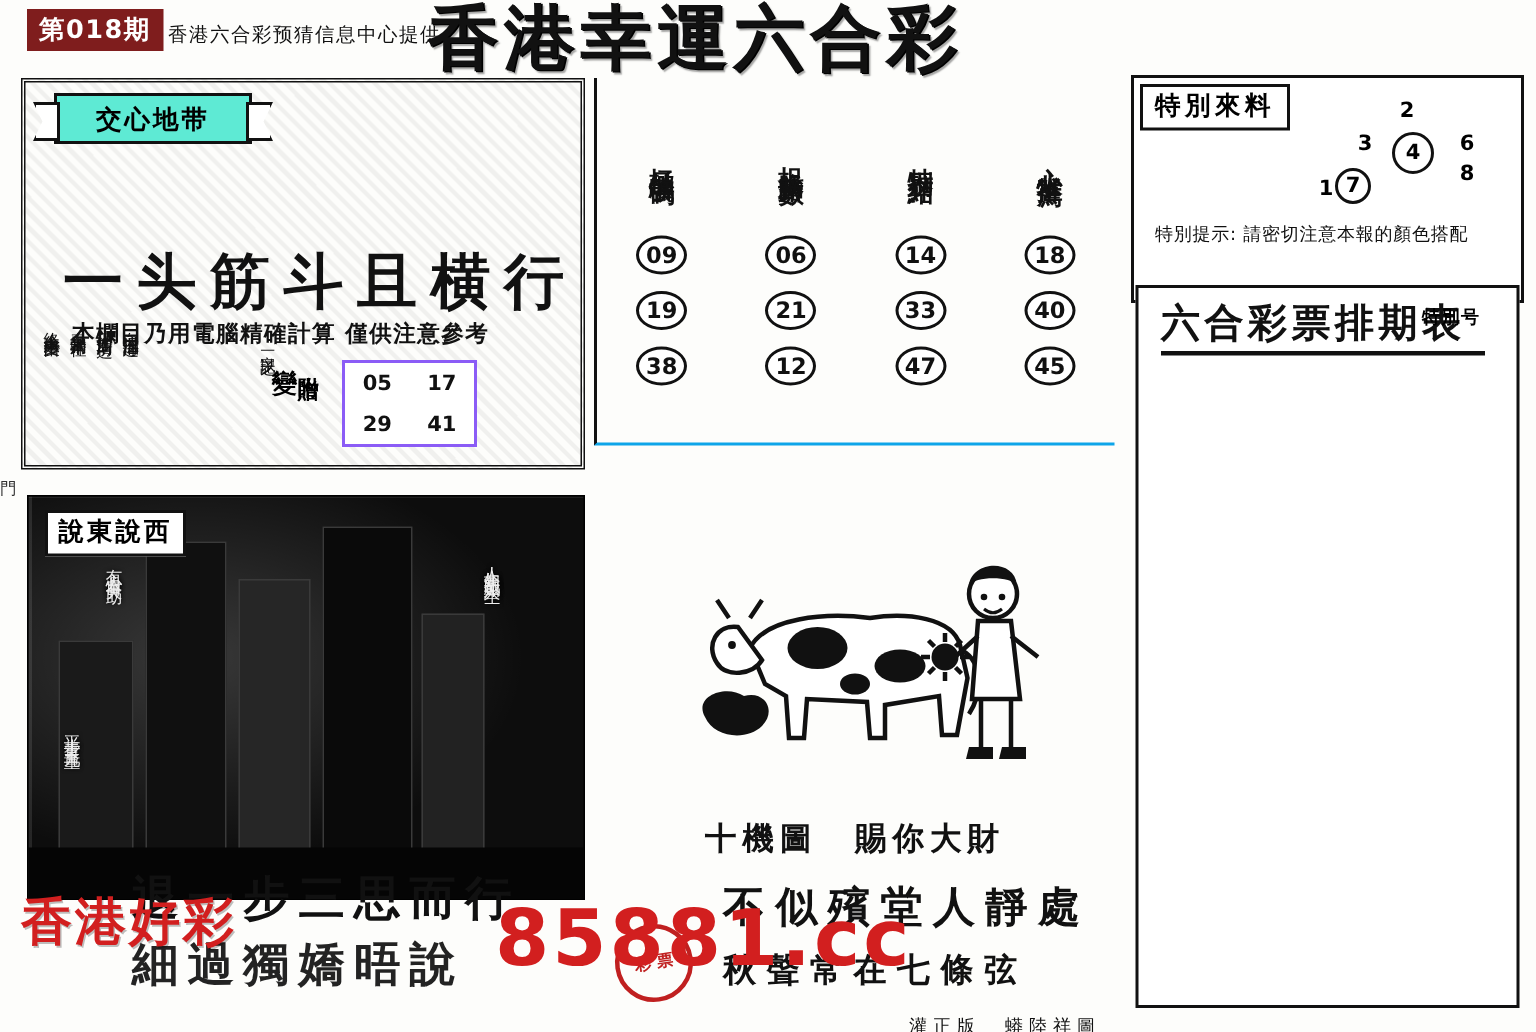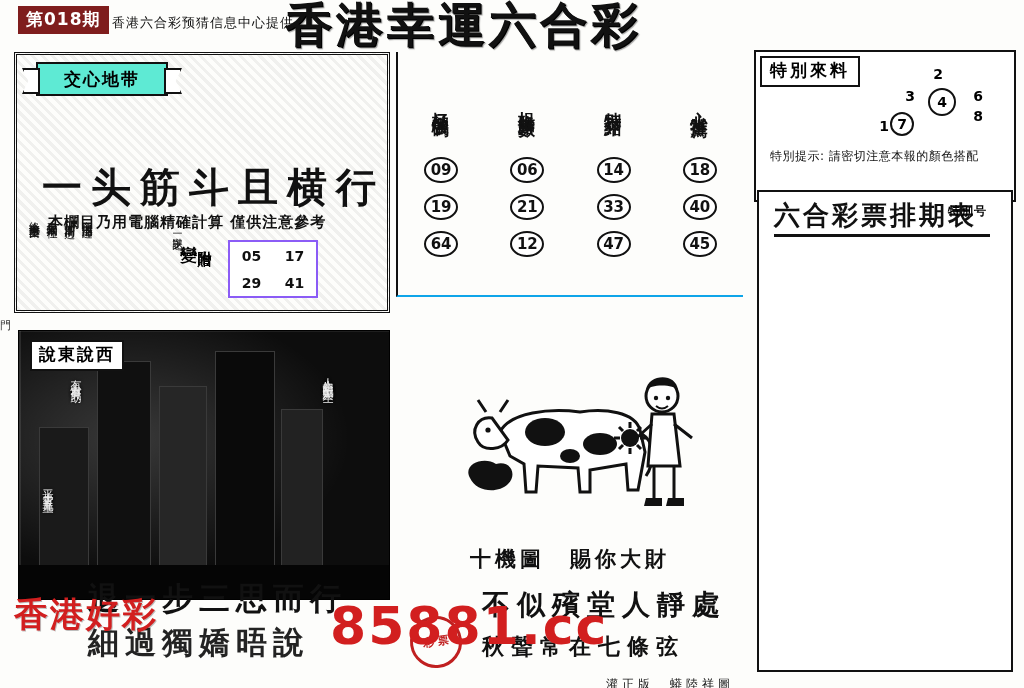--- a/index.html
+++ b/index.html
@@ -301,21 +301,21 @@
       <div class="ball">09</div>
       <div class="ball">06</div>
       <div class="ball">14</div>
       <div class="ball">18</div>
 
       <div class="ball">19</div>
       <div class="ball">21</div>
       <div class="ball">33</div>
       <div class="ball">40</div>
 
-      <div class="ball">64</div>
+      <div class="ball">38</div>
       <div class="ball">12</div>
       <div class="ball">47</div>
       <div class="ball">45</div>
     </div>
   </div>
   <div class="num-foot">本欄目乃用電腦精確計算 僅供注意參考</div>
 
   <div class="special-panel"></div>
   <div class="sp-title">特別來料</div>
   <div class="sp-balls">

